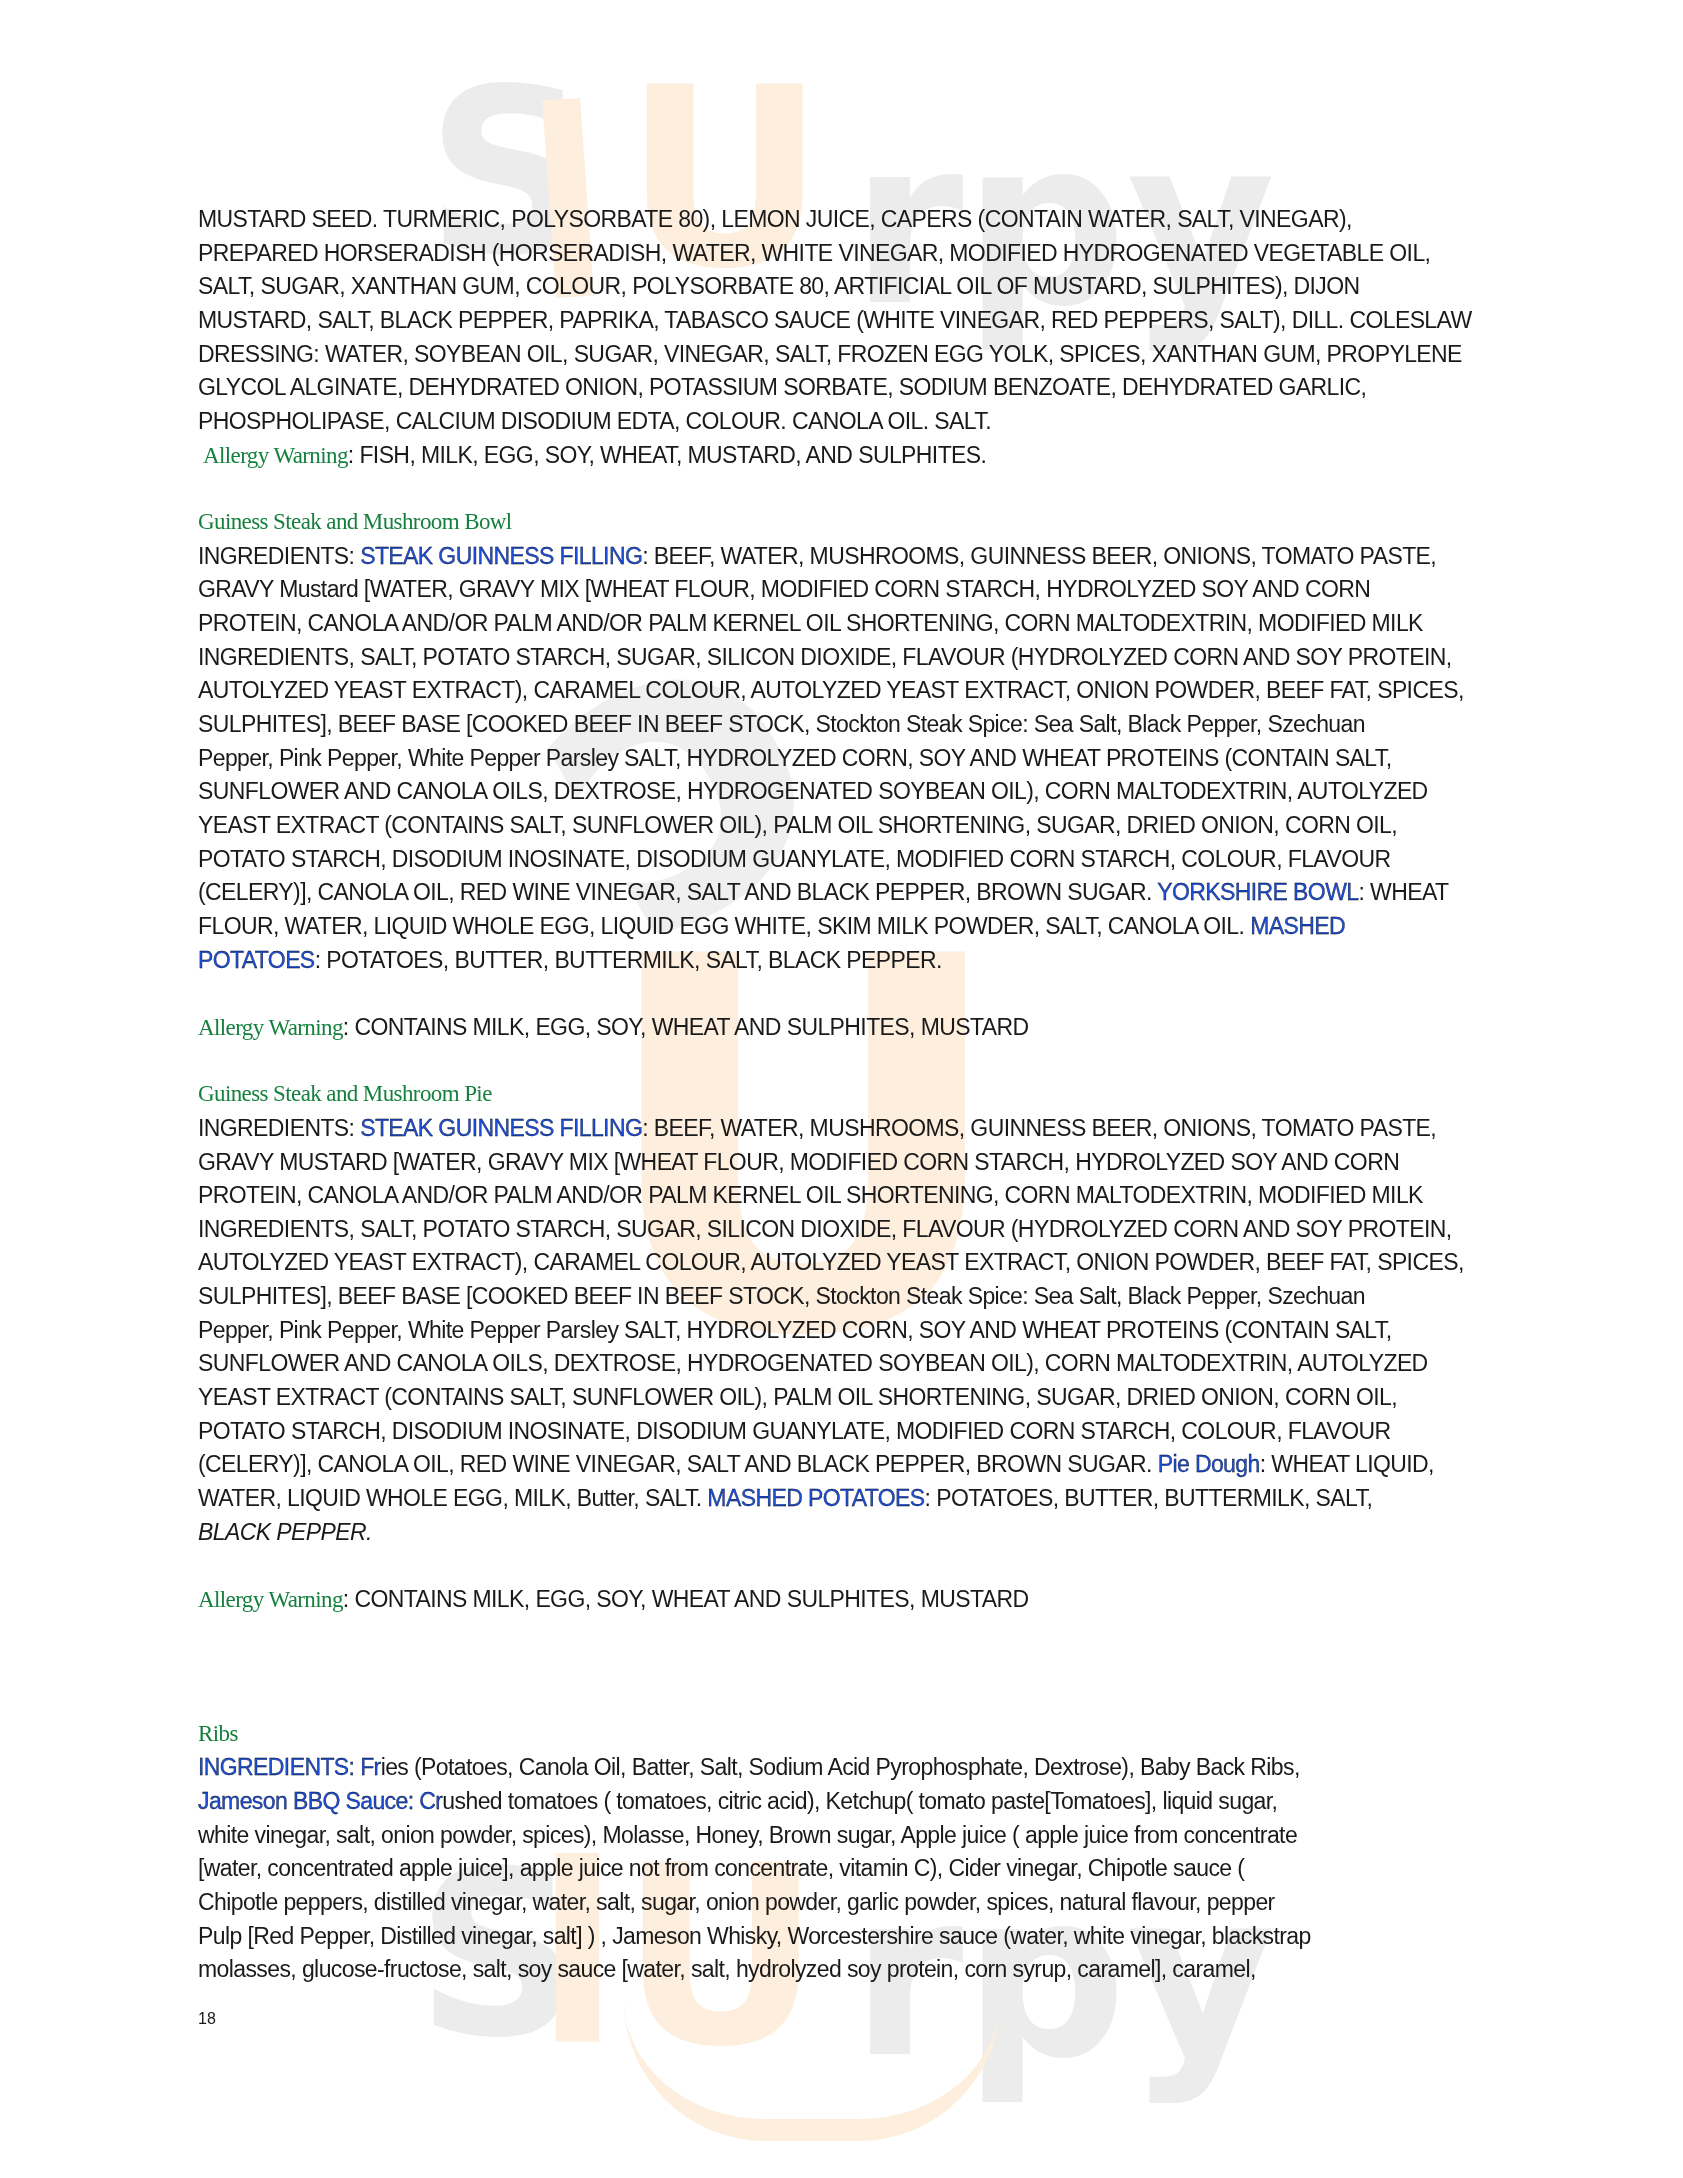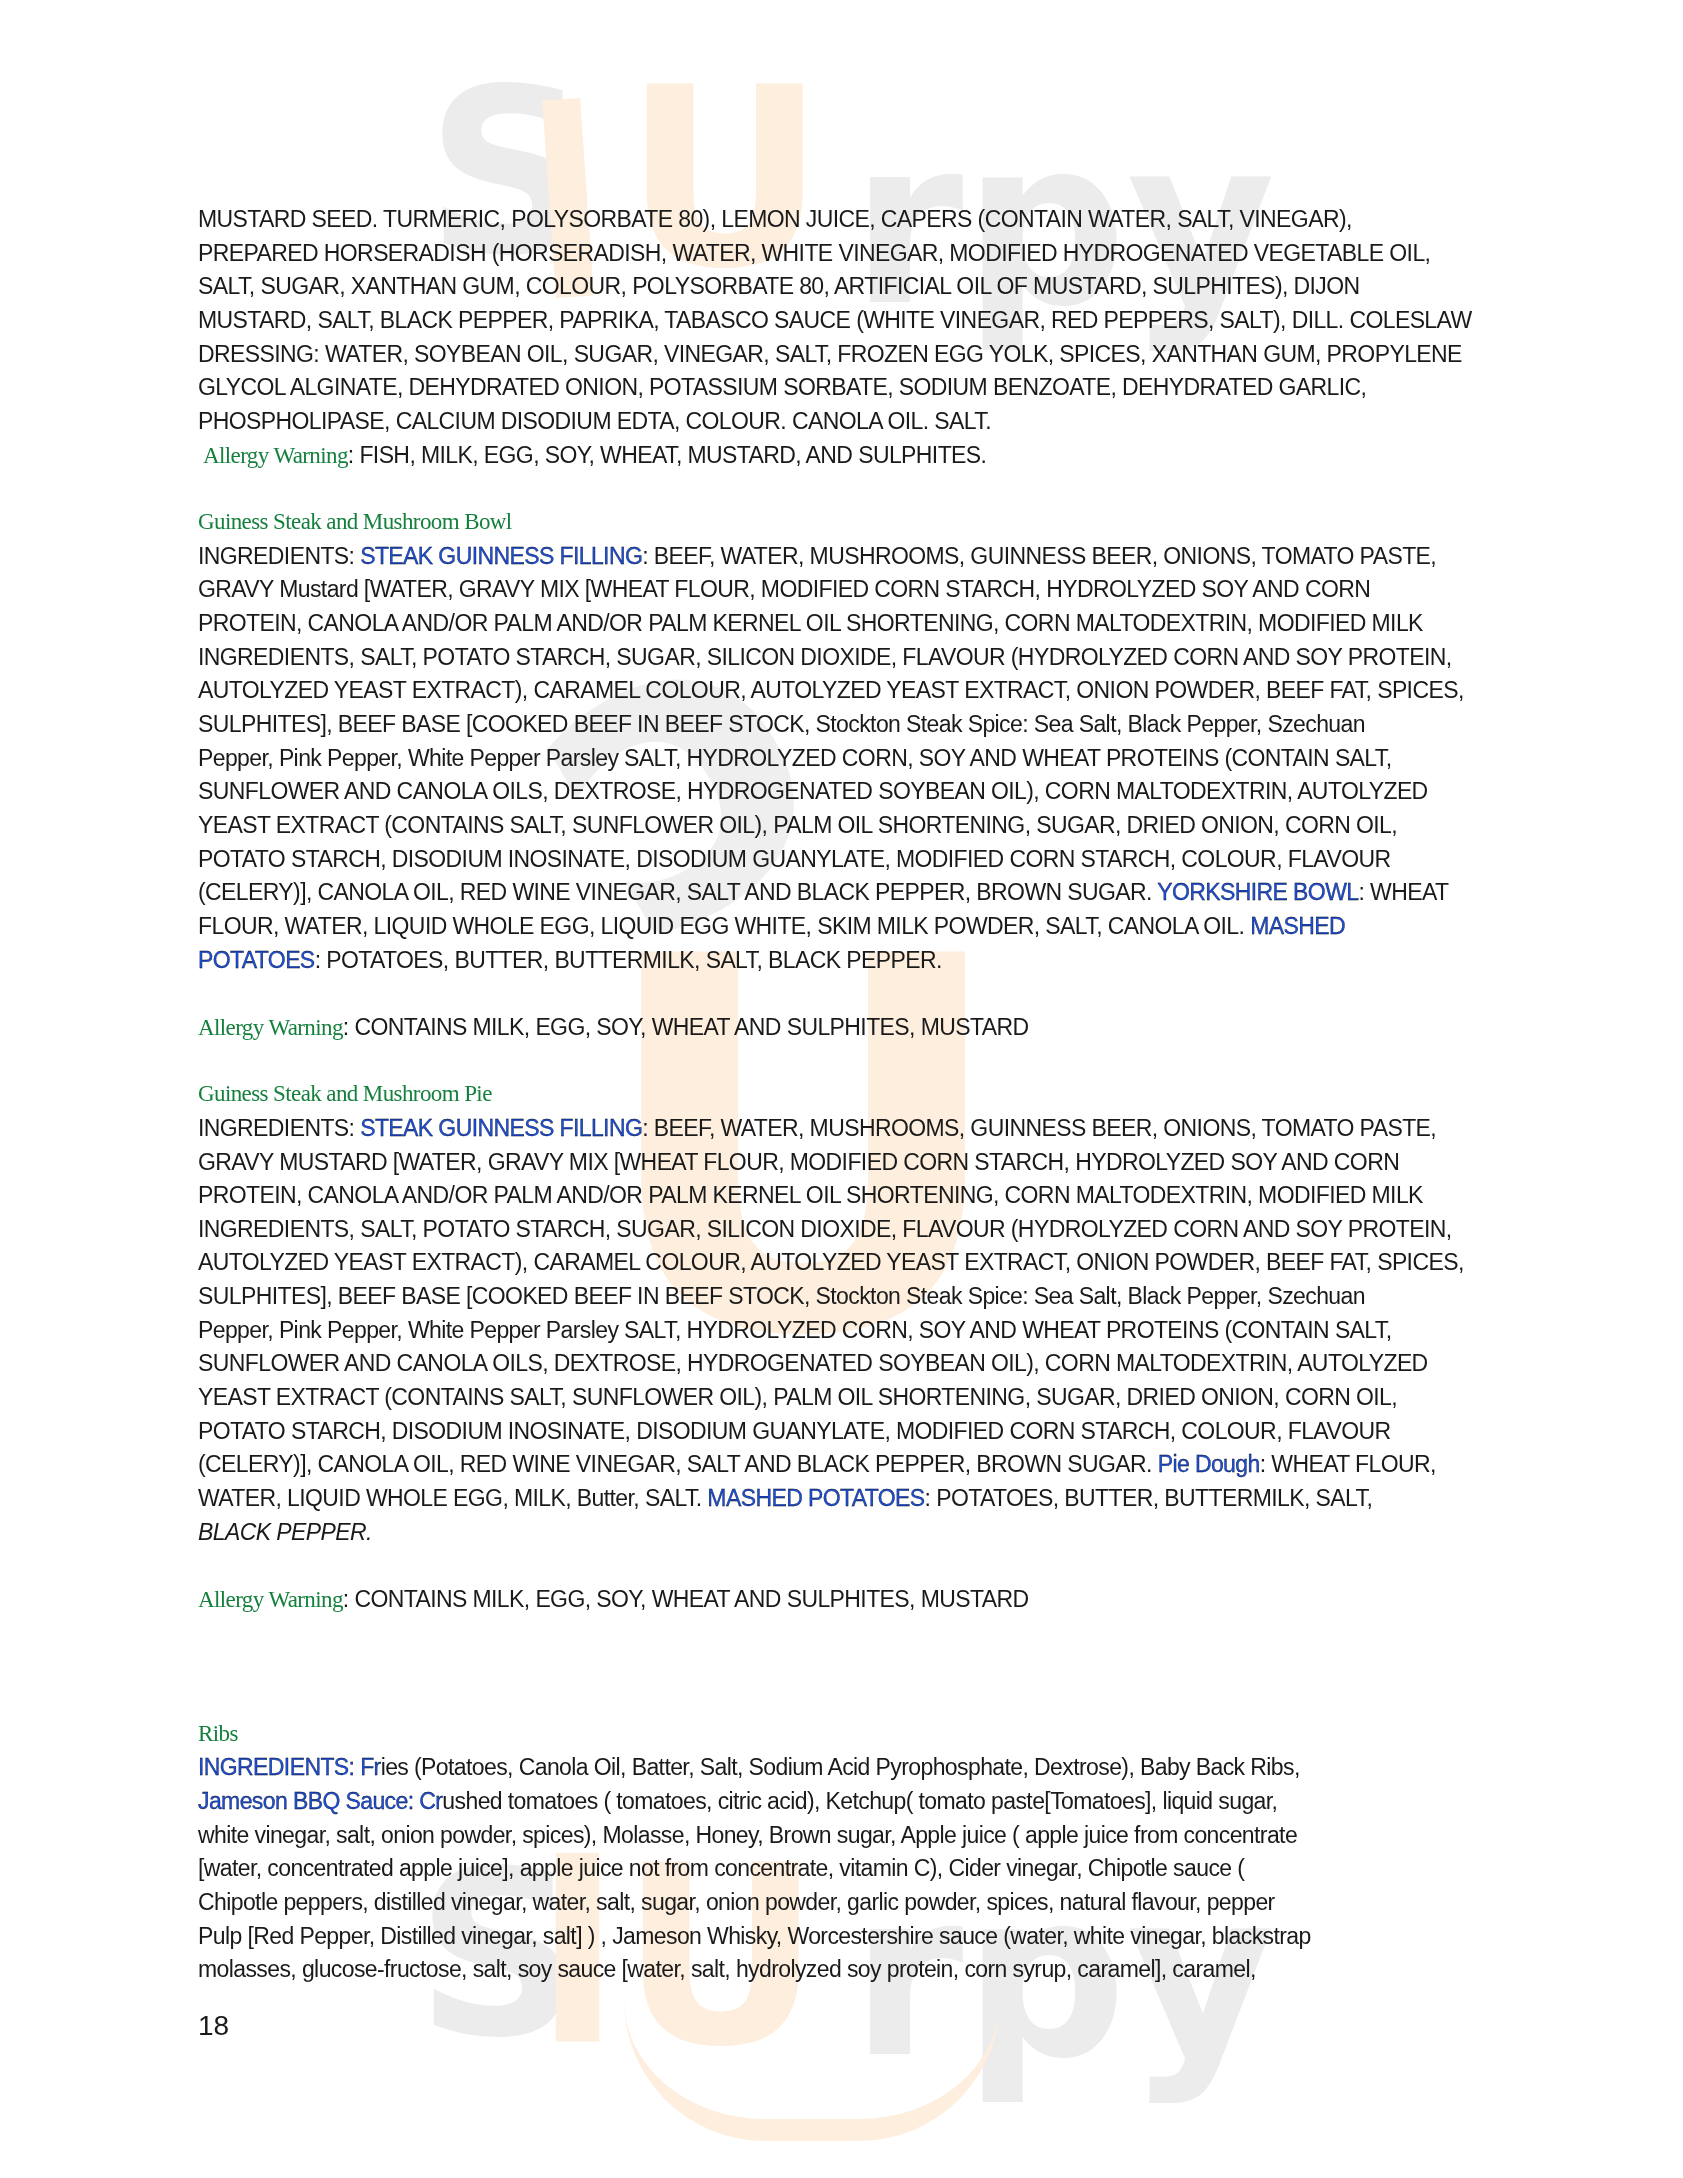--- a/index.html
+++ b/index.html
@@ -9,21 +9,21 @@
   .wm-gray { color: #ececec; }
   .wm-orange { color: #fdeedd; }
   .content {
     position: absolute; left: 198px; top: 202px; width: 1287px;
     font-family: "Liberation Sans", sans-serif; font-size: 23px;
     color: #1a1a1a; letter-spacing: -0.6px;
   }
   .line { position: absolute; left: 0; white-space: nowrap; height: 34px; line-height: 34px; }
   .b { color: #1d4ed8; font-weight: normal; -webkit-text-stroke: 0.3px #000; }
   .title { color: #15803d; font-family: Liberation Serif, serif; }
-  .pagenum { position: absolute; left: 198px; top: 2010px; font-family: "Liberation Sans", sans-serif; font-size: 28px; color: #1a1a1a; }
+  .pagenum { position: absolute; left: 198px; top: 2010px; font-family: "Liberation Sans", sans-serif; font-size: 16px; color: #1a1a1a; }
 </style>
 </head>
 <body>
 
 <div class="page">
 
   <div>
     <div class="wm wm-gray" style="left:426px; top:59px; font-size:228px;">S</div>
     <div class="wm wm-orange" style="left:549px; top:99px; width:38px; height:198px; background:#fdeedd; transform:rotate(-4deg);"></div>
     <div class="wm wm-orange" style="left:624px; top:54px; font-size:248px;">U</div>
@@ -74,21 +74,21 @@
       <div class="line" style="top: 909px;"><span>INGREDIENTS: </span><span class="b">STEAK GUINNESS FILLING</span><span>: BEEF, WATER, MUSHROOMS, GUINNESS BEER, ONIONS, TOMATO PASTE,</span></div>
         <div class="line" style="top: 943px;"><span>GRAVY MUSTARD [WATER, GRAVY MIX [WHEAT FLOUR, MODIFIED CORN STARCH, HYDROLYZED SOY AND CORN</span></div>
         <div class="line" style="top: 976px;"><span>PROTEIN, CANOLA AND/OR PALM AND/OR PALM KERNEL OIL SHORTENING, CORN MALTODEXTRIN, MODIFIED MILK</span></div>
         <div class="line" style="top: 1010px;"><span>INGREDIENTS, SALT, POTATO STARCH, SUGAR, SILICON DIOXIDE, FLAVOUR (HYDROLYZED CORN AND SOY PROTEIN,</span></div>
         <div class="line" style="top: 1043px;"><span>AUTOLYZED YEAST EXTRACT), CARAMEL COLOUR, AUTOLYZED YEAST EXTRACT, ONION POWDER, BEEF FAT, SPICES,</span></div>
         <div class="line" style="top: 1077px;"><span>SULPHITES], BEEF BASE [COOKED BEEF IN BEEF STOCK, Stockton Steak Spice: Sea Salt, Black Pepper, Szechuan</span></div>
         <div class="line" style="top: 1111px;"><span>Pepper, Pink Pepper, White Pepper Parsley SALT, HYDROLYZED CORN, SOY AND WHEAT PROTEINS (CONTAIN SALT,</span></div>
         <div class="line" style="top: 1144px;"><span>SUNFLOWER AND CANOLA OILS, DEXTROSE, HYDROGENATED SOYBEAN OIL), CORN MALTODEXTRIN, AUTOLYZED</span></div>
         <div class="line" style="top: 1178px;"><span>YEAST EXTRACT (CONTAINS SALT, SUNFLOWER OIL), PALM OIL SHORTENING, SUGAR, DRIED ONION, CORN OIL,</span></div>
         <div class="line" style="top: 1212px;"><span>POTATO STARCH, DISODIUM INOSINATE, DISODIUM GUANYLATE, MODIFIED CORN STARCH, COLOUR, FLAVOUR</span></div>
-        <div class="line" style="top: 1245px;"><span>(CELERY)], CANOLA OIL, RED WINE VINEGAR, SALT AND BLACK PEPPER, BROWN SUGAR. </span><span class="b">Pie Dough</span><span>: WHEAT FLOUR,</span></div>
+        <div class="line" style="top: 1245px;"><span>(CELERY)], CANOLA OIL, RED WINE VINEGAR, SALT AND BLACK PEPPER, BROWN SUGAR. </span><span class="b">Pie Dough</span><span>: WHEAT LIQUID,</span></div>
         <div class="line" style="top: 1279px;"><span>WATER, LIQUID WHOLE EGG, MILK, Butter, SALT. </span><span class="b">MASHED POTATOES</span><span>: POTATOES, BUTTER, BUTTERMILK, SALT,</span></div>
         <div class="line" style="top: 1313px; font-style: italic;"><span>BLACK PEPPER.</span></div>
       <div class="line" style="top:1380px"><span class="title">Allergy Warning</span><span>: CONTAINS MILK, EGG, SOY, WHEAT AND SULPHITES, MUSTARD</span></div>
     </div>
 
     <div>
       <div class="line title" style="top:1515px">Ribs</div>
       <div class="line" style="top: 1548px;"><span class="b">INGREDIENTS: Fr</span><span>ies (Potatoes, Canola Oil, Batter, Salt, Sodium Acid Pyrophosphate, Dextrose), Baby Back Ribs,</span></div>
         <div class="line" style="top: 1582px;"><span class="b">Jameson BBQ Sauce: Cr</span><span>ushed tomatoes ( tomatoes, citric acid), Ketchup( tomato paste[Tomatoes], liquid sugar,</span></div>
         <div class="line" style="top: 1616px;"><span>white vinegar, salt, onion powder, spices), Molasse, Honey, Brown sugar, Apple juice ( apple juice from concentrate</span></div>

